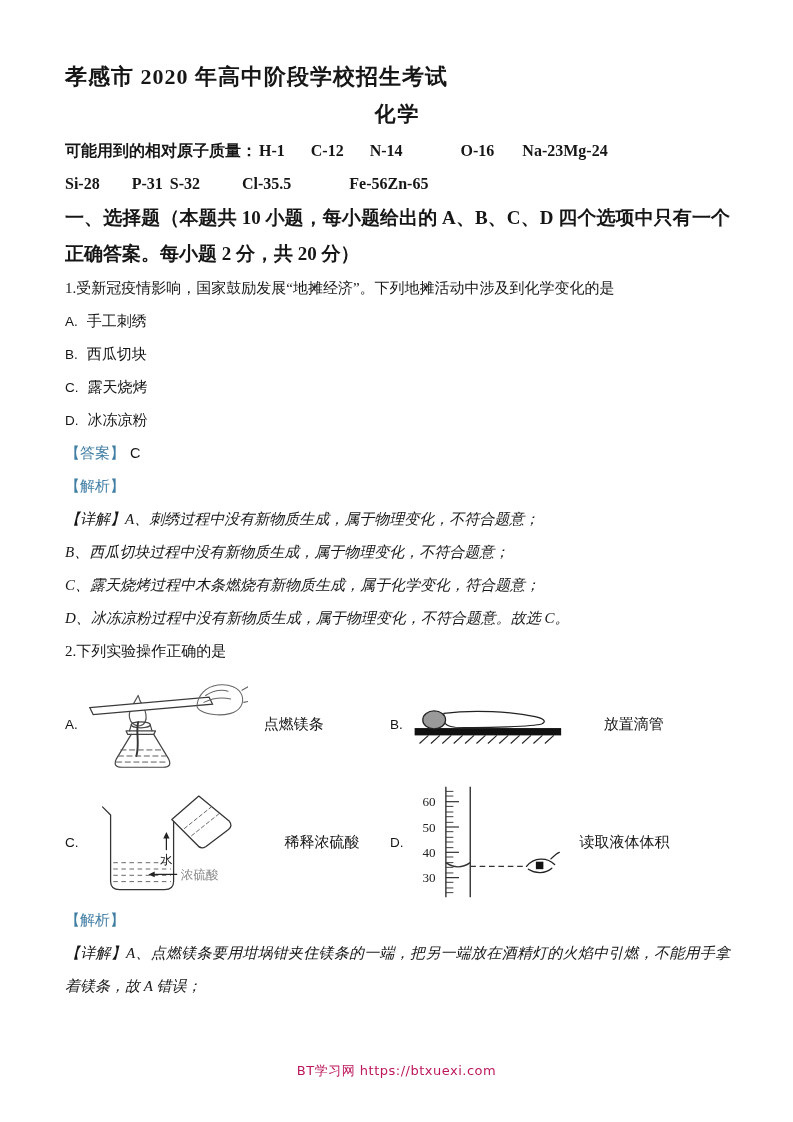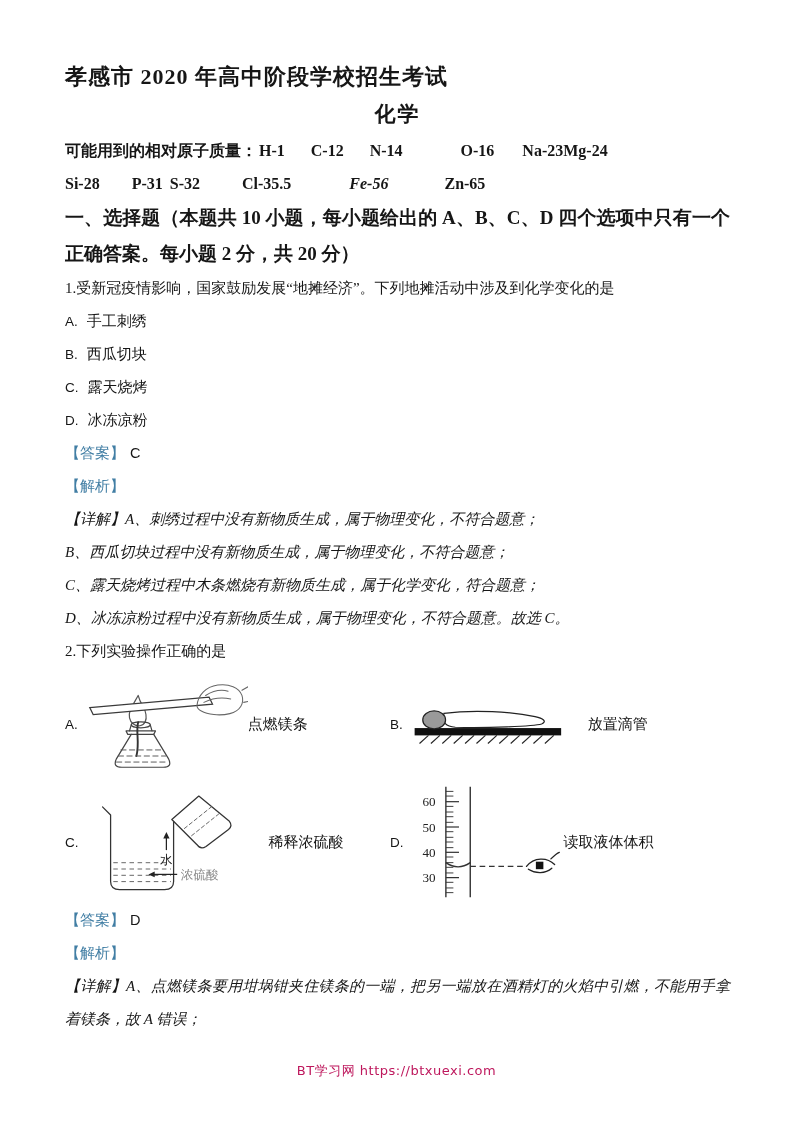--- a/index.html
+++ b/index.html
@@ -21,39 +21,39 @@
   .m-item{display:inline-block;font-weight:700;}
   .m1 .m-item:nth-of-type(1){margin-right:56px;}
   .m1 .m-item:nth-of-type(2){margin-right:26px;}
   .m1 .m-item:nth-of-type(3){margin-right:26px;}
   .m1 .m-item:nth-of-type(4){margin-right:58px;}
   .m1 .m-item:nth-of-type(5){margin-right:28px;}
   .m2 .m-item:nth-of-type(1){margin-right:32px;}
   .m2 .m-item:nth-of-type(2){margin-right:7px;}
   .m2 .m-item:nth-of-type(3){margin-right:42px;}
   .m2 .m-item:nth-of-type(4){margin-right:58px;}
-  .m2 .m-item:nth-of-type(5){margin-right:56px;font-style:italic;}
+  .m2 .m-item:nth-of-type(5){}
 
   .heading{font-weight:700;font-size:19px;line-height:36px;margin:0;text-align:justify;}
 
   .line{font-size:15px;line-height:33px;margin:0;}
   .opt-letter{font-family:"Liberation Sans","DejaVu Sans",sans-serif;font-size:13.5px;}
   .opt-text{margin-left:9px;}
   .tag{color:#417ea4;}
   .ansval{font-family:"Liberation Sans","DejaVu Sans",sans-serif;font-size:14.5px;margin-left:5px;}
   .detail{text-align:justify;font-style:italic;}
 
   .fig-row{display:flex;align-items:center;}
   .row-ab{height:112px;}
   .row-cd{height:124px;}
   .fig-cell{display:flex;align-items:center;}
   .cell-1{flex:0 0 325px;}
   .cell-2{flex:1 1 auto;}
   .fig-cell .opt-letter{margin-right:10px;}
-  .fig-caption{font-size:15px;white-space:nowrap;}
+  .fig-caption{font-size:15px;margin-left:16px;white-space:nowrap;}
   .fig-svg{flex:0 0 auto;}
 
   .lineart{stroke:#444;fill:none;stroke-width:1.4;stroke-linecap:round;stroke-linejoin:round;}
   .dashfill{stroke:#666;fill:none;stroke-width:1.1;stroke-dasharray:5 4;}
   .cjk-svg{font-family:"Liberation Serif","DejaVu Serif",serif;font-size:14px;fill:#222;}
   .cjk-svg-gray{font-family:"Liberation Serif","DejaVu Serif",serif;font-size:14px;fill:#8a8a8a;}
   .num-svg{font-family:"Liberation Serif","DejaVu Serif",serif;font-size:14px;fill:#222;}
 
   .footer{
     position:absolute;left:0;right:0;top:1062px;
@@ -225,19 +225,18 @@
           <path d="M120,87 C128,77 142,77 150,85"></path>
           <path d="M122,90 C130,95 140,95 147,89"></path>
           <path d="M146,79 C150,75 152,73 155,72"></path>
           <rect x="130" y="82" width="8" height="8" fill="#111" stroke="none"></rect>
         </g>
       </svg>
       <span class="fig-caption">读取液体体积</span>
     </div>
   </div>
 
-  <p class="line"><span class="tag">【答案】</span><span class="ansval">D</span></p>
   <p class="line"><span class="tag">【解析】</span></p>
   <p class="line detail">【详解】A、点燃镁条要用坩埚钳夹住镁条的一端，把另一端放在酒精灯的火焰中引燃，不能用手拿着镁条，故 A 错误；</p>
 
   <div class="footer">BT学习网 https://btxuexi.com</div>
 
 </div>
 
 </body></html>

